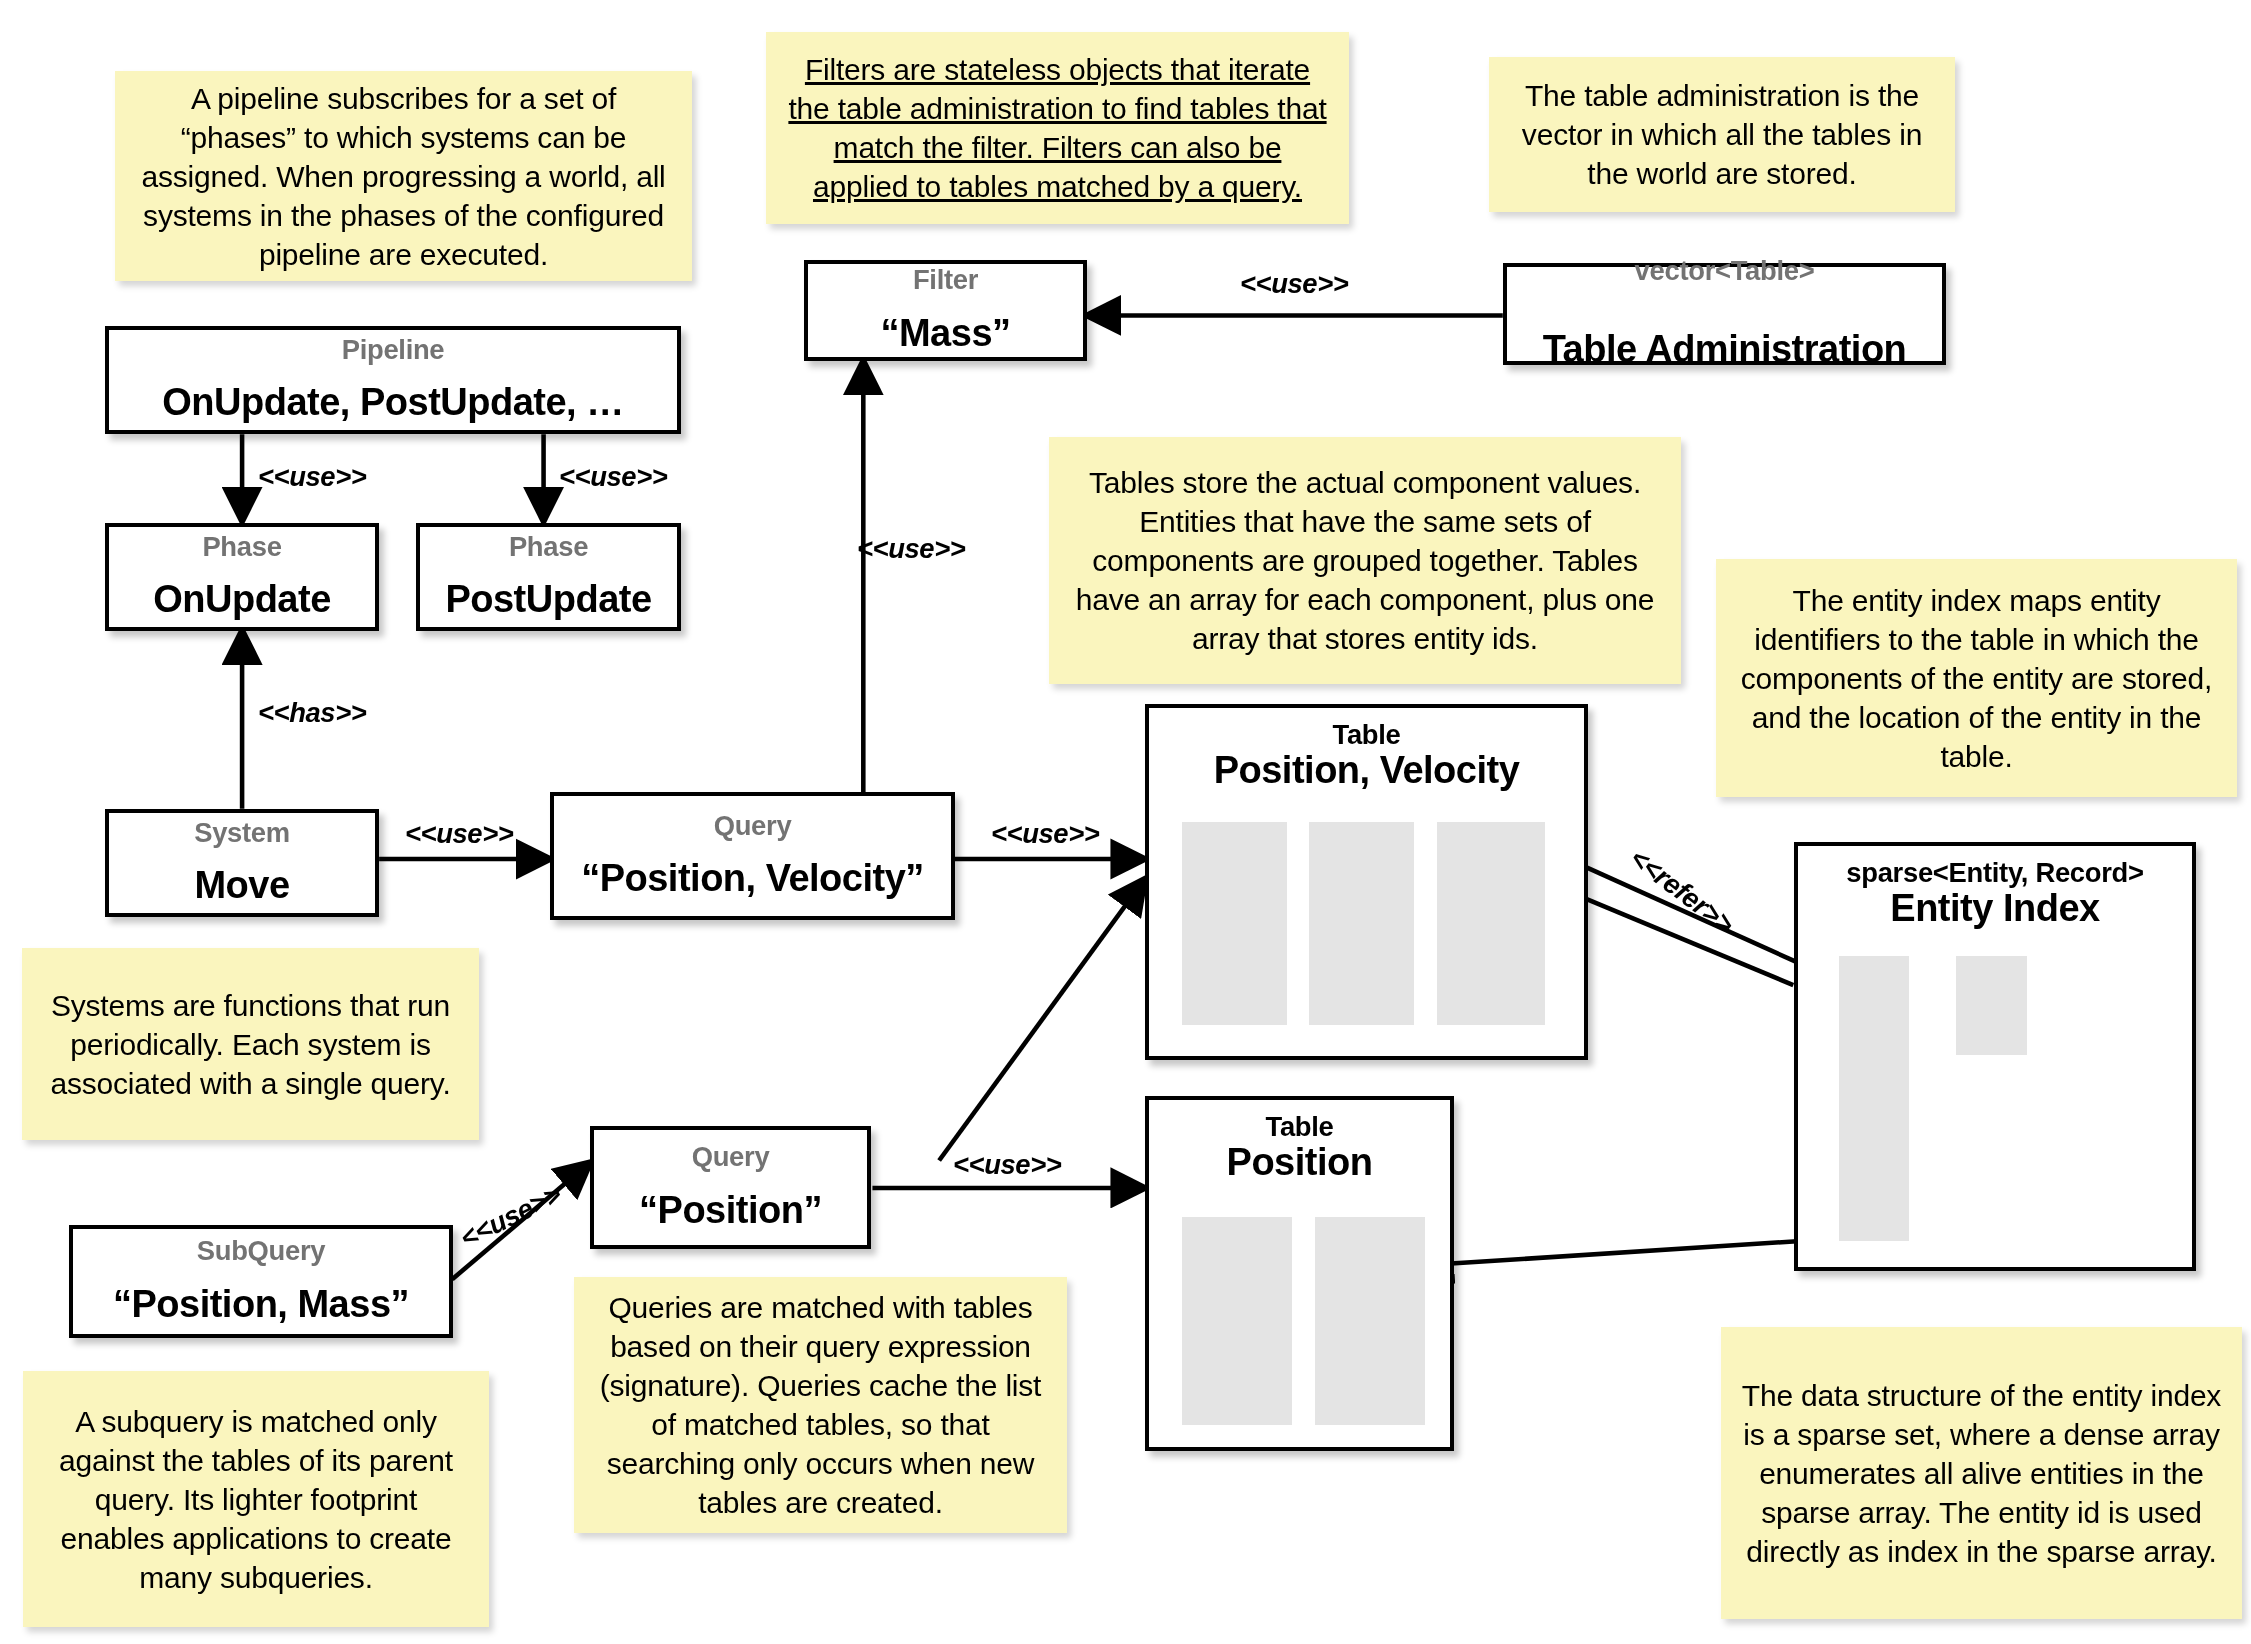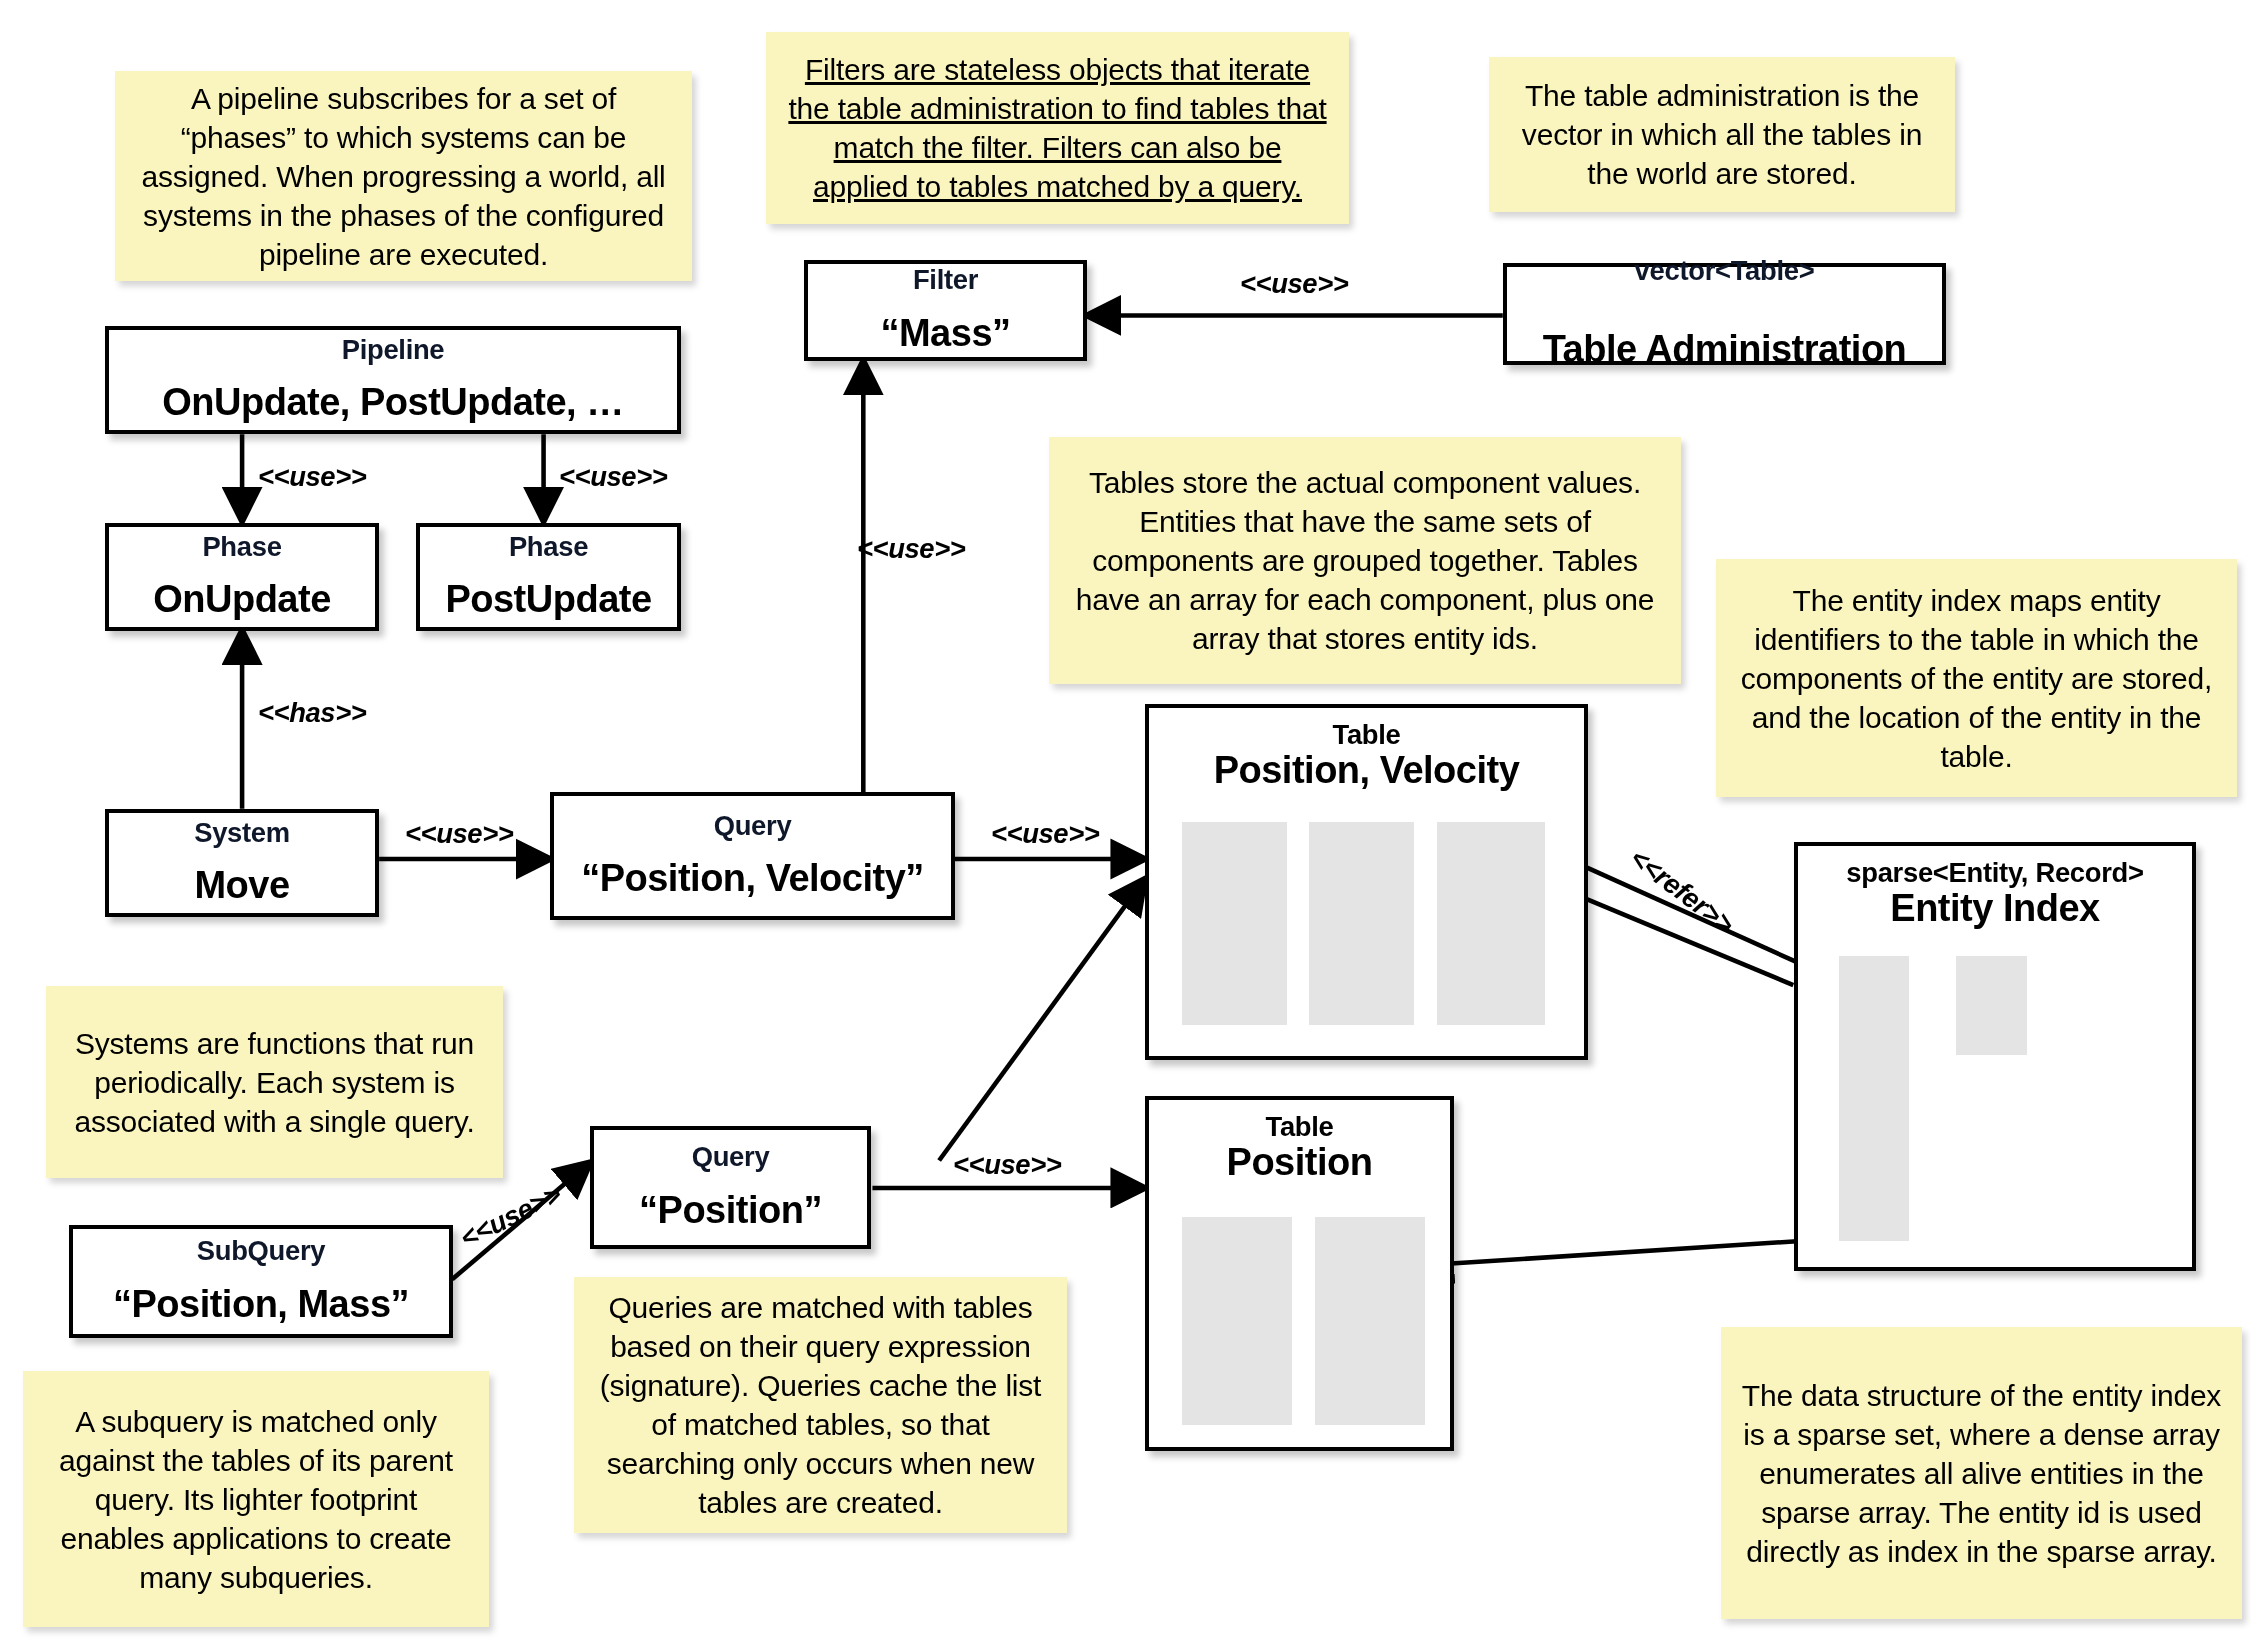--- a/index.html
+++ b/index.html
@@ -52,21 +52,21 @@
     box-sizing: border-box;
     display: flex;
     flex-direction: column;
     align-items: center;
     justify-content: center;
     box-shadow: 4.6px 5.5px 6.4px rgba(0,0,0,0.22);
   }
   .box .stereo {
     font-size: 27.4px;
     font-weight: bold;
-    color: #0f172a;
+    color: #737373;
     line-height: 1.05;
     letter-spacing: -0.3px;
   }
   .box .name {
     font-size: 38px;
     font-weight: bold;
     color: #000;
     line-height: 1.1;
     letter-spacing: -0.5px;
     margin-top: 18px;
@@ -180,21 +180,21 @@
   </div>
 
   <div class="note" style="left:1049px; top:437px; width:632px; height:247px;">
     <span>Tables store the actual component values. Entities that have the same sets of components are grouped together. Tables have an array for each component, plus one array that stores entity ids.</span>
   </div>
 
   <div class="note" style="left:1716px; top:559px; width:521px; height:238px;">
     <span>The entity index maps entity identifiers to the table in which the components of the entity are stored, and the location of the entity in the table.</span>
   </div>
 
-  <div class="note" style="left:22px; top:986px; width:457px; height:192px;margin-left:24px;">
+  <div class="note" style="left:22px; top:948px; width:457px; height:192px;">
     <span>Systems are functions that run periodically. Each system is associated with a single query.</span>
   </div>
 
   <div class="note" style="left:574px; top:1277px; width:493px; height:256px;">
     <span>Queries are matched with tables based on their query expression (signature). Queries cache the list of matched tables, so that searching only occurs when new tables are created.</span>
   </div>
 
   <div class="note" style="left:23px; top:1371px; width:466px; height:256px;">
     <span>A subquery is matched only against the tables of its parent query. Its lighter footprint enables applications to create many subqueries.</span>
   </div>

